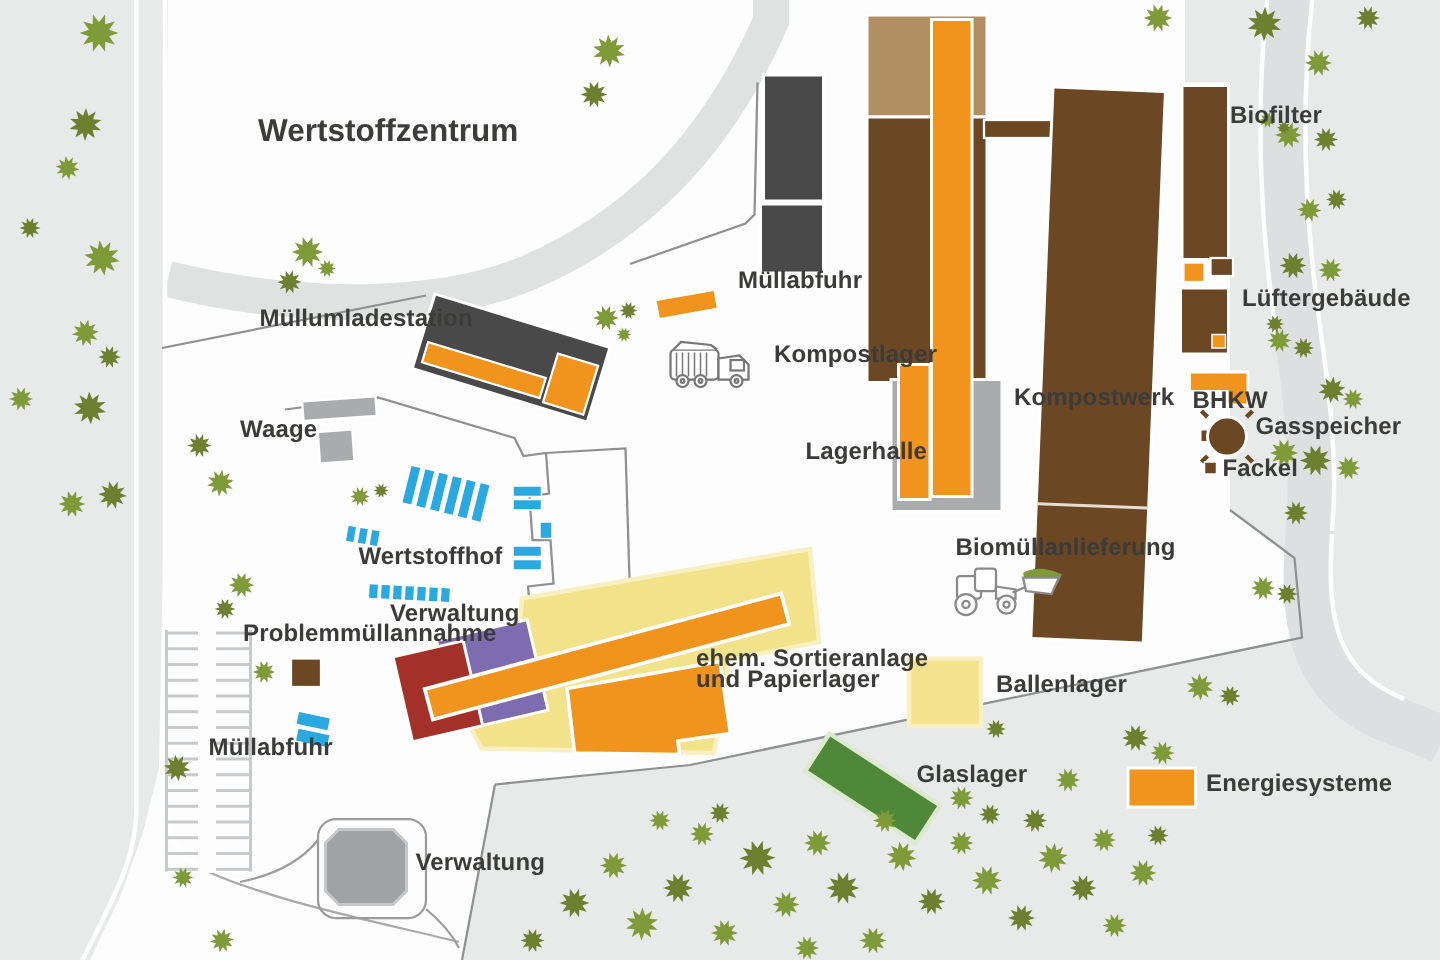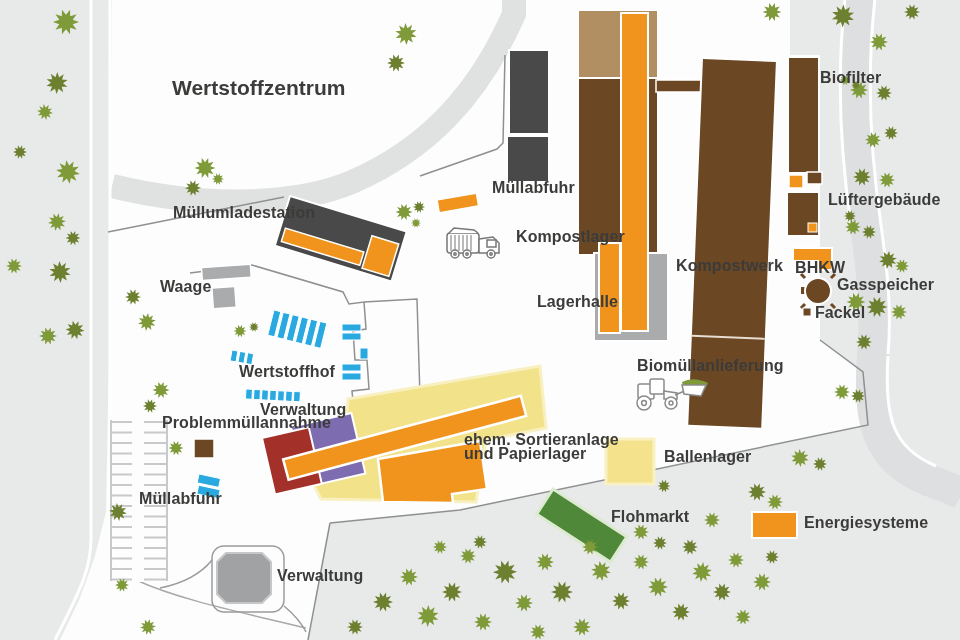--- a/index.html
+++ b/index.html
@@ -295,16 +295,16 @@
 <div class="lbl" style="left:239px;top:365px;">Wertstoffhof</div>
 <div class="lbl" style="left:260px;top:403px;">Verwaltung</div>
 <div class="lbl" style="left:162px;top:416px;">Problemmüllannahme</div>
 <div class="lbl" style="left:139px;top:492px;">Müllabfuhr</div>
 <div class="lbl" style="left:277px;top:569px;">Verwaltung</div>
 <div class="lbl" style="left:464px;top:433px;">
   <div>ehem. Sortieranlage</div>
   <div>und Papierlager</div>
 </div>
 <div class="lbl" style="left:664px;top:450px;">Ballenlager</div>
-<div class="lbl" style="left:611px;top:510px;">Flohmarkt</div>
+<div class="lbl" style="left:611px;top:510px;">Glaslager</div>
 <div class="lbl" style="left:804px;top:516px;">Energiesysteme</div>
 
 </div>
 
 </body></html>

